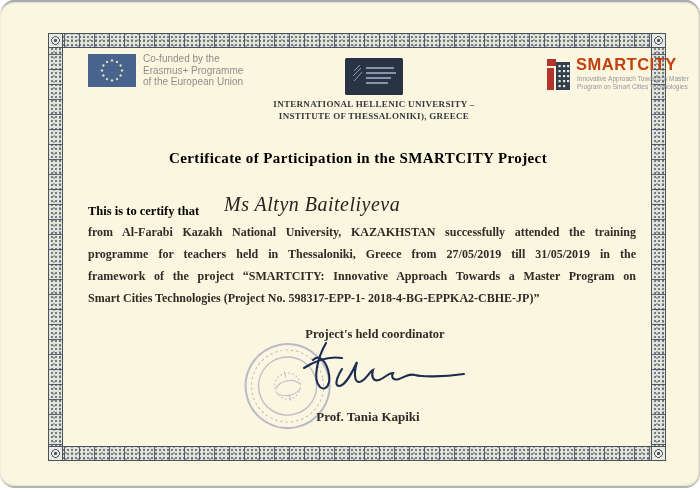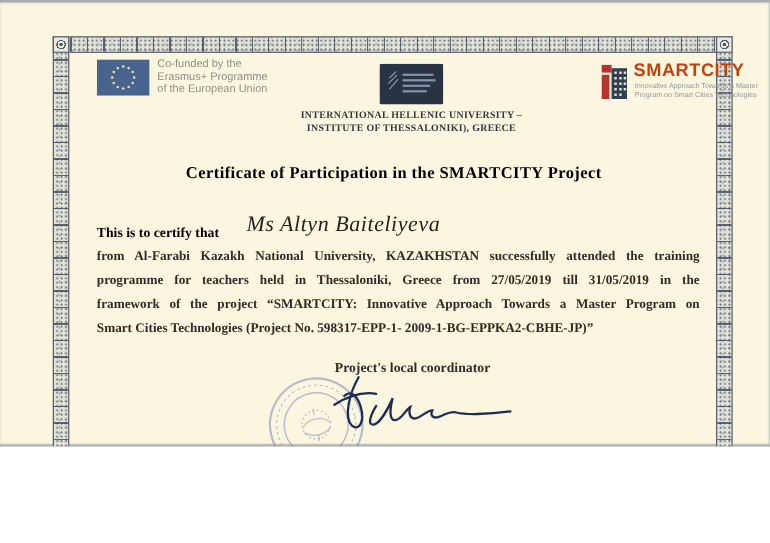--- a/index.html
+++ b/index.html
@@ -1,20 +1,21 @@
 <!DOCTYPE html>
 <html><head>
 <meta charset="utf-8">
 <style>
   html,body{margin:0;padding:0;}
   .page{
-    position:relative;width:700px;height:406px;overflow:hidden;
+    position:relative;width:700px;height:488px;overflow:hidden;
     background:#faf6df;
     font-family:"Liberation Serif", serif;
     box-shadow: inset 0 3px 2px -1px #9aa0a6, inset 0 -3px 2px -1px #b7bab6, inset -2px 0 2px -1px #c6c6bf;
+    border-radius: 15px;
   }
   
   .band{position:absolute;background-color:#e2e3d9;border:1px solid #4a5260;box-sizing:border-box;}
   .band.h{
     background-image:
       repeating-linear-gradient(90deg, rgba(68,78,94,.85) 0 1px, rgba(0,0,0,0) 1px 15px),
       radial-gradient(rgba(68,78,94,.7) .7px, transparent 1.2px),
       radial-gradient(rgba(68,78,94,.4) .7px, transparent 1.2px);
     background-size:auto,4px 4px,6px 6px;background-position:0 0,1px 1px,2px 3px;
   }
@@ -155,23 +156,23 @@
   </div>
 
   <div class="title">Certificate of Participation in the SMARTCITY Project</div>
 
   <div class="certify-label">This is to certify that</div>
   <div class="certify-name">Ms Altyn Baiteliyeva</div>
 
   <div class="bodyline just line0">from Al-Farabi Kazakh National University, KAZAKHSTAN successfully attended the training</div>
   <div class="bodyline just line1">programme for teachers held in Thessaloniki, Greece from 27/05/2019 till 31/05/2019 in the</div>
   <div class="bodyline just line2">framework of the project “SMARTCITY: Innovative Approach Towards a Master Program on</div>
-  <div class="bodyline line3">Smart Cities Technologies (Project No. 598317-EPP-1- 2009-1-BG-EPPKA2-CBHE-JP)”</div>
+  <div class="bodyline line3">Smart Cities Technologies (Project No. 598317-EPP-1- 2018-4-BG-EPPKA2-CBHE-JP)”</div>
 
-  <div class="role">Project's local coordinator</div>
+  <div class="role">Project's held coordinator</div>
 
   <div class="stamp">
     <svg width="90" height="90" viewBox="0 0 90 90">
       <g fill="none" stroke="#7b80b5">
         <circle cx="45" cy="45" r="42" stroke-width="2"></circle>
         <circle cx="45" cy="45" r="36" stroke-width="1" stroke-dasharray="2.5 2.8"></circle>
         <circle cx="45" cy="45" r="29" stroke-width="1.3"></circle>
         <circle cx="45" cy="45" r="13" stroke-width="1" stroke-dasharray="1.8 2.2"></circle>
         <path d="M33 45 C38 38 52 38 57 45 M33 50 C40 56 50 56 57 50" stroke-width="1"></path>
         <path d="M45 30 L45 36 M45 54 L45 60" stroke-width="1"></path>

